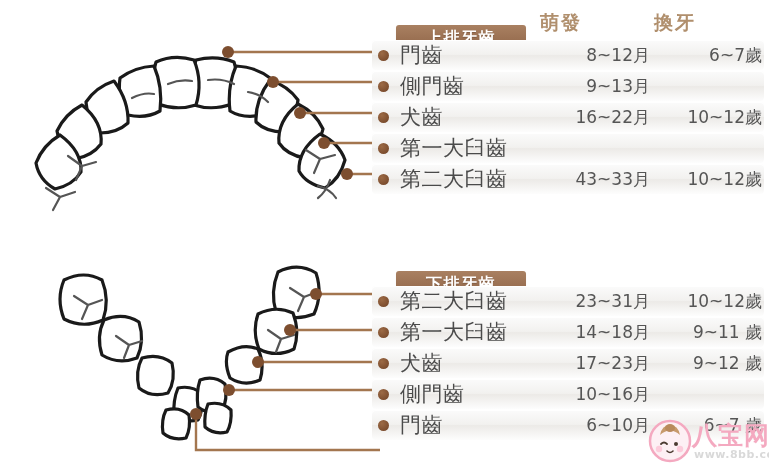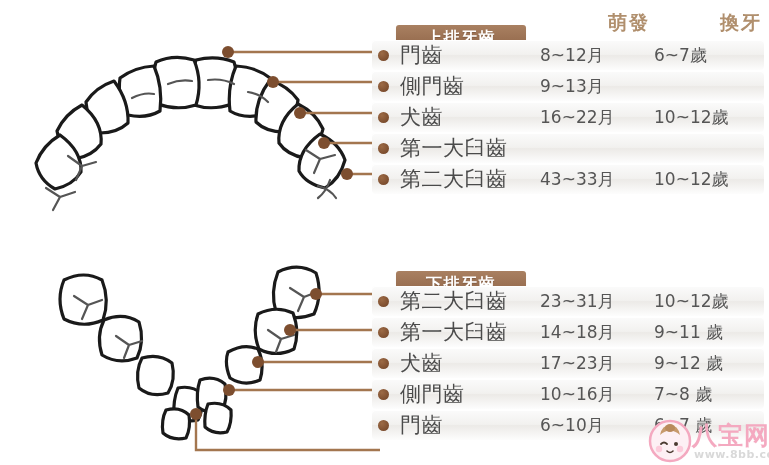--- a/index.html
+++ b/index.html
@@ -55,21 +55,21 @@
     line-height: 25px;
     text-shadow: 0 1px 1px rgba(90,60,40,.45);
   }
   .col-head {
     position: absolute;
     top: 0px;
     font-size: 19px;
     font-weight: bold;
     color: #b08f6d;
     letter-spacing: 2px;
-    text-align: right;
+    text-align: left;
   }
   .col-head.c-erupt { left: 168px; width: 110px; }
   .col-head.c-shed  { left: 282px; width: 108px; }
 
   .trow {
     position: relative;
     height: 30px;
     background: linear-gradient(180deg, #fbfbfb 0%, #f2f1ef 48%, #eceae7 52%, #fdfdfd 100%);
     border-radius: 4px;
     box-shadow: inset 0 1px 0 #ffffff;
@@ -103,21 +103,21 @@
     letter-spacing: .5px;
     white-space: nowrap;
   }
   .cell-val {
     position: absolute;
     top: 0;
     height: 30px;
     line-height: 30px;
     font-size: 17px;
     color: #555555;
-    text-align: left;
+    text-align: right;
     white-space: nowrap;
   }
   .cell-val.c-erupt { left: 168px; width: 110px; }
   .cell-val.c-shed  { left: 282px; width: 108px; }
 
   
   #watermark {
     position: absolute;
     left: 648px;
     top: 418px;
@@ -297,21 +297,20 @@
     <div class="trow">
       <span class="row-dot"></span>
       <span class="cell-name">犬齒</span>
       <span class="cell-val c-erupt">17~23月</span>
       <span class="cell-val c-shed">9~12 歲</span>
     </div>
     <div class="trow">
       <span class="row-dot"></span>
       <span class="cell-name">側門齒</span>
       <span class="cell-val c-erupt">10~16月</span>
-      <span class="cell-val c-shed">7~8 歲</span>
     </div>
     <div class="trow">
       <span class="row-dot"></span>
       <span class="cell-name">門齒</span>
       <span class="cell-val c-erupt">6~10月</span>
       <span class="cell-val c-shed">6~7 歲</span>
     </div>
   </div>
 
   <div id="watermark">

